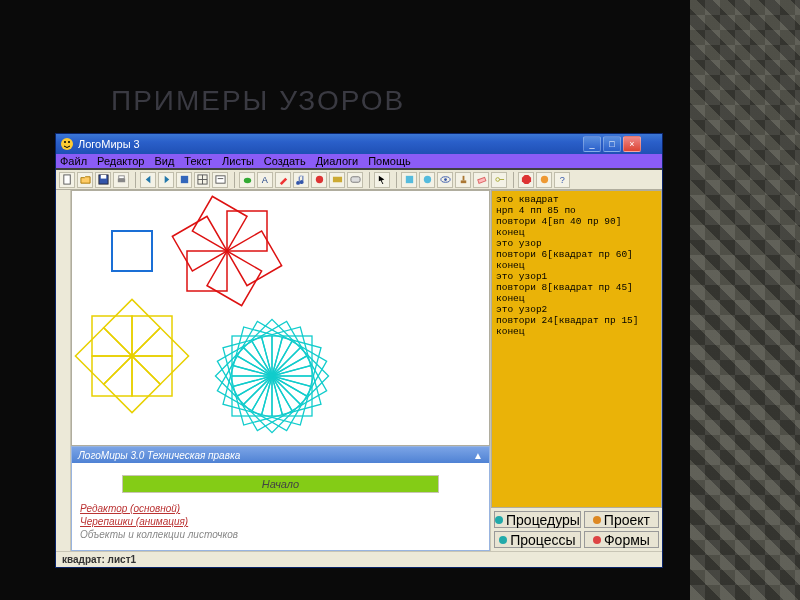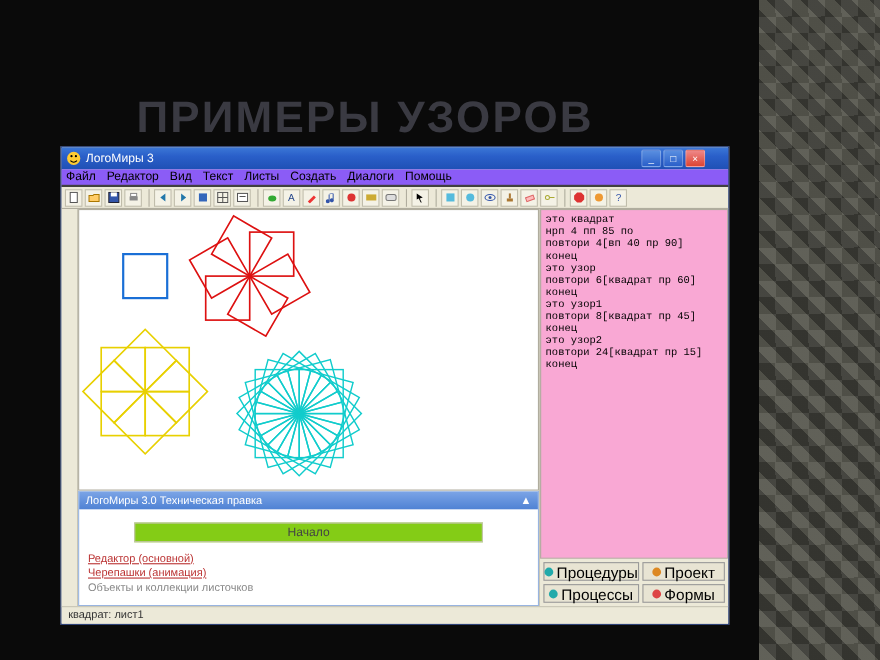--- a/index.html
+++ b/index.html
@@ -6,23 +6,23 @@
   body {
     width: 800px; height: 600px;
     font-family: Tahoma, Arial, sans-serif;
     font-size: 11px;
     background: #0a0a0a;
     overflow: hidden;
     position: relative;
   }
   .slide-title {
     position: absolute;
-    top: 85px; left: 124px;
-    font-size: 40px;
-    font-weight: bold;
+    top: 85px; left: 111px;
+    font-size: 28px;
+    font-weight: normal;
     color: #3a3a42;
     letter-spacing: 2px;
   }
   .checker-strip {
     position: absolute;
     right: 0; top: 0;
     width: 110px; height: 600px;
     background:
       repeating-conic-gradient(#6b6b65 0 25%, #3f3f3a 0 50%) 0 0/30px 30px;
     transform: rotate(0deg);
@@ -106,21 +106,21 @@
   .canvas {
     flex:1; background:#fff;
     border:1px solid #b0ad9e;
     position:relative;
   }
   .canvas svg { position:absolute; }
   .help-panel {
     height:105px;
     background:#fff;
     border:1px solid #98b4e0;
-    display:flex; flex-direction:column;
+    display:flex; flex-direction:column;font-style:italic;
   }
   .help-hdr {
     height:16px;
     background: linear-gradient(#7ba4e6,#4f82d4);
     color:#fff; font-size:10px;
     padding:1px 6px;
     display:flex; align-items:center; justify-content:space-between;
   }
   .help-body {
     flex:1; padding:4px 8px; overflow:hidden;
@@ -132,21 +132,21 @@
     border:1px solid #c8c5b5;
   }
   .help-link { color:#b33; text-decoration:underline; font-size:10px; margin:2px 0;}
   .help-link.gray { color:#888; text-decoration:none;}
   .right-col {
     width:172px;
     display:flex; flex-direction:column;
     border-left:1px solid #c8c5b5;
   }
   .code-area {
-    flex:1; background:#f9a8d4;
+    flex:1; background:#eab308;
     border:1px solid #b0ad9e;
     font-family:"Courier New",monospace;
     font-size:9.5px;
     padding:3px 4px;
     color:#000;
     white-space:pre;
     overflow:hidden;
   }
   .side-buttons {
     display:grid; grid-template-columns:1fr 1fr;
@@ -165,20 +165,21 @@
   .dot.red{background:#d44;}
   .dot.orange{background:#d82;}
   .statusbar {
     height:16px;
     background:#ece9d8;
     border-top:1px solid #c8c5b5;
     font-size:10px;
     padding:1px 6px;
     display:flex; align-items:center;
     color:#333;
+    font-weight:bold;
   }
 </style>
 </head>
 <body>
 
 <div class="checker-strip">
   <div class="checker-inner"></div>
 </div>
 
 <div class="slide-title">ПРИМЕРЫ УЗОРОВ</div>

